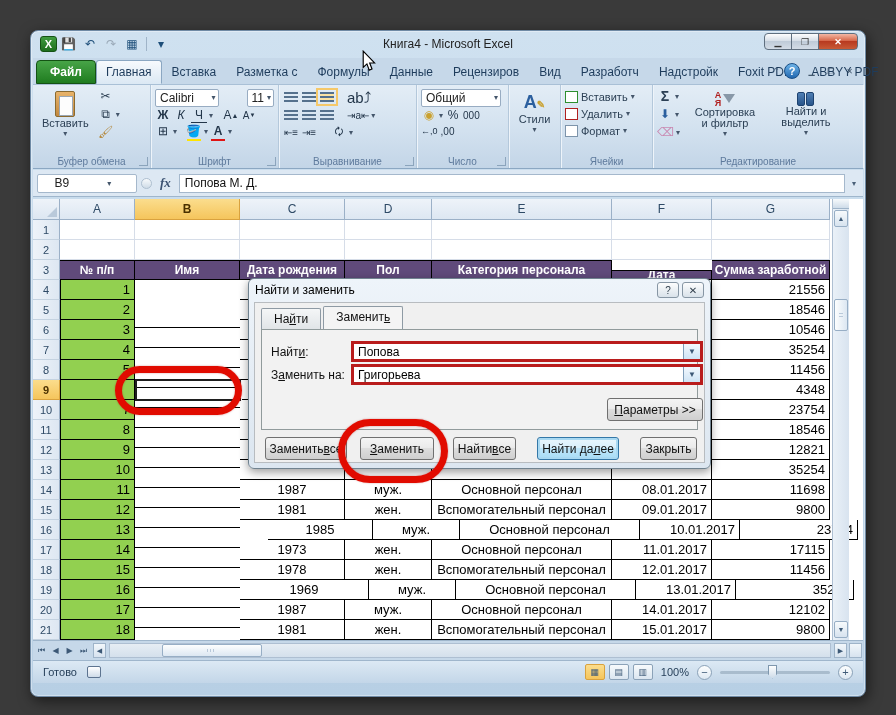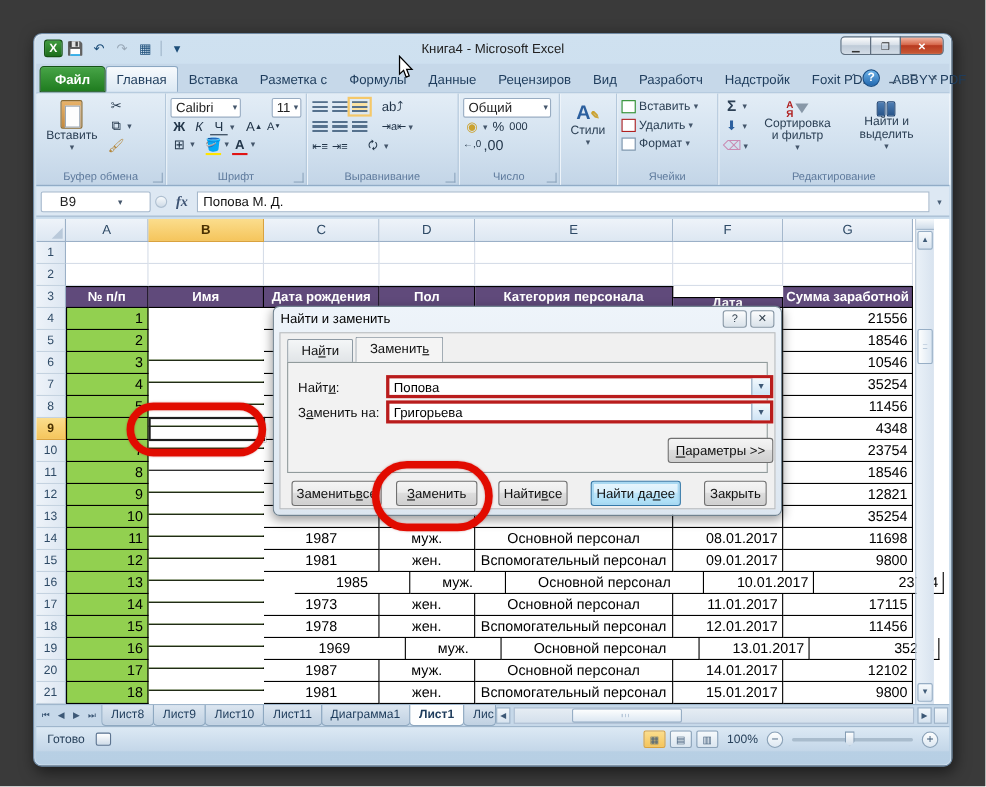--- a/index.html
+++ b/index.html
@@ -291,21 +291,21 @@
         <span class="fbtn">
             <span class="lines"></span>
           </span>
         <span class="fbtn">
             <span class="lines"></span>
           </span>
         <span class="fbtn">
             <span class="lines sel"></span>
           </span>
         <span style="width:8px;"></span>
-        <span class="fbtn" style="font-size:12px;">ab⤴</span>
+        <span class="fbtn" style="font-size:15px;">ab⤴</span>
       </div>
       <div class="mrow" style="height:18px;">
         <span class="fbtn">
             <span class="lines"></span>
           </span>
         <span class="fbtn">
             <span class="lines"></span>
           </span>
         <span class="fbtn">
             <span class="lines"></span>
@@ -333,21 +333,21 @@
           </div>
       </div>
       <div class="mrow">
         <span class="fbtn" style="color:#caa12f;">◉</span>
           <span class="dd">▾</span>
         <span class="fbtn">%</span>
         <span class="fbtn" style="font-size:10px;">000</span>
       </div>
       <div class="mrow">
         <span class="fbtn" style="font-size:9px;">←,0</span>
-        <span class="fbtn" style="font-size:13px;">,00</span>
+        <span class="fbtn" style="font-size:10px;">,00</span>
       </div>
       <div class="glabel">Число</div>
       <div class="glaunch"></div>
     </div>
 
     <div class="rgroup" style="width:52px;">
       <div class="bigbtn" style="margin-top:2px;">
         <span style="font-size:18px;color:#2b5f9e;font-weight:bold;">А<span style="font-size:10px;color:#caa12f;">✎</span></span>
         <span>Стили</span>
           <span class="dd">▾</span>
@@ -691,29 +691,20 @@
   <div class="ring cell"></div>
   <div class="ring btn"></div>
 
   <div class="sheetbar">
     <div class="snav">
       <span>⏮</span>
       <span>◀</span>
       <span>▶</span>
       <span>⏭</span>
     </div>
-    <div id="sheet-tabs" style="display:flex;">
-        <div class="stab">Лист8</div>
-        <div class="stab">Лист9</div>
-        <div class="stab">Лист10</div>
-        <div class="stab">Лист11</div>
-        <div class="stab">Диаграмма1</div>
-        <div class="stab active">Лист1</div>
-        <div class="stab partial">Лис</div>
-      </div>
     <div class="sminibtn">◀</div>
     <div class="hscroll">
       <div class="hthumb"></div>
     </div>
     <div class="sminibtn">▶</div>
     <div class="sminibtn"></div>
   </div>
 
   <div class="statusbar">
     <span class="st-ready">Готово</span>

